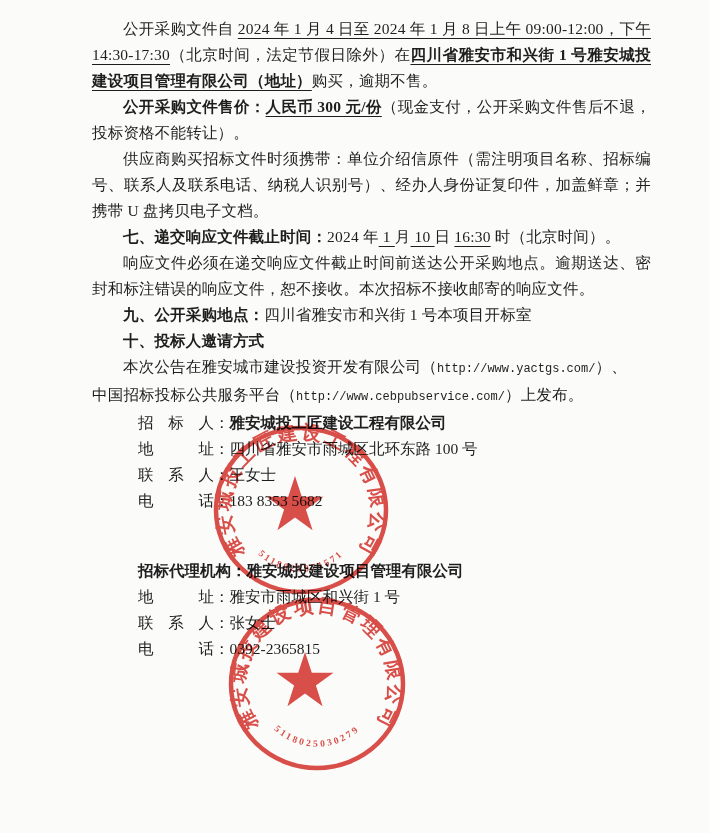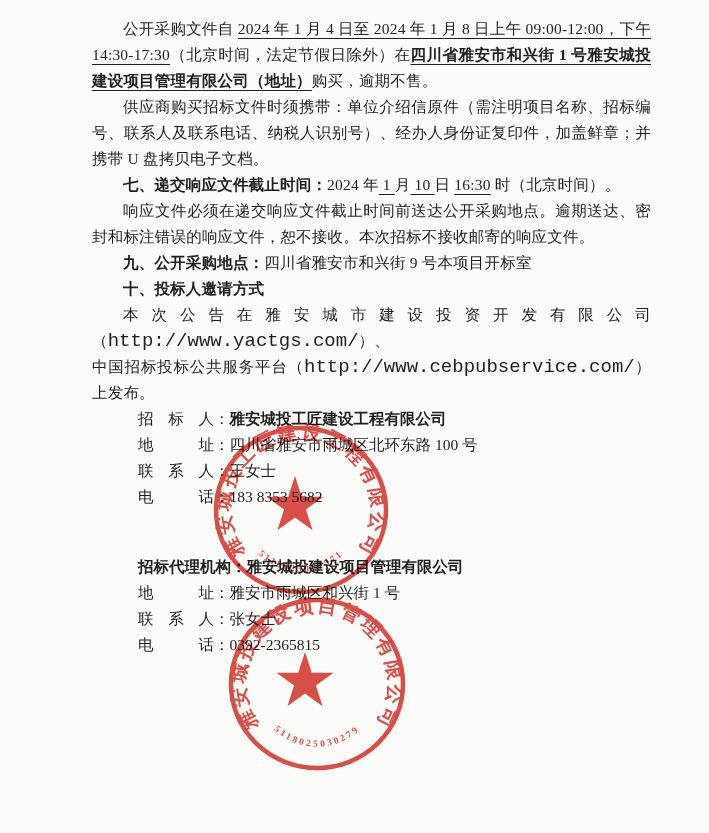--- a/index.html
+++ b/index.html
@@ -6,35 +6,34 @@
   body{
     width:709px;height:833px;
     background:#fbfbfa;
     font-family:"Liberation Serif","DejaVu Serif",serif;
     color:#1e1e1e;
     position:relative;
     overflow:hidden;
   }
   .page{
     position:absolute;inset:0;
-    padding:16px 58px 0 72px;
+    padding:16px 58px 0 92px;
     box-sizing:border-box;
-    margin-left:20px;
   }
   .para{
     margin:0;
     font-size:15.5px;
     line-height:26px;
     letter-spacing:0.2px;
     text-align:justify;
   }
   .indent{text-indent:31px;}
   .b{font-weight:bold;}
   .u{text-decoration:underline;text-underline-offset:4px;text-decoration-thickness:1px;}
-  .mono{font-family:"Liberation Mono","DejaVu Sans Mono",monospace;font-size:19px;letter-spacing:0;}
+  .mono{font-family:"Liberation Mono","DejaVu Sans Mono",monospace;font-size:12px;letter-spacing:0;}
   .contact-line{
     margin:0;font-size:15.5px;line-height:26px;
     padding-left:46px;
   }
   .clabel{
     display:inline-flex;width:76px;justify-content:space-between;
     vertical-align:bottom;
   }
   .gap-block{height:26px;}
   .stamp{
@@ -44,30 +43,31 @@
   }
   .stamp text{font-family:"Liberation Serif","DejaVu Serif",serif;}
 </style>
 </head>
 <body>
 
 <div class="page">
 
   <p class="para indent"><span>公开采购文件自 </span><span class="u">2024 年 1 月 4 日至 2024 年 1 月 8 日上午 09:00-12:00，下午 14:30-17:30</span><span>（北京时间，法定节假日除外）在</span><span class="b u">四川省雅安市和兴街 1 号雅安城投建设项目管理有限公司（地址）</span><span>购买，逾期不售。</span></p>
 
+  <p class="para indent"><span class="b">公开采购文件售价：</span><span class="b u">人民币 300 元/份</span><span>（现金支付，公开采购文件售后不退，投标资格不能转让）。</span></p>
 
 
   <p class="para indent"><span>供应商购买招标文件时须携带：单位介绍信原件（需注明项目名称、招标编号、联系人及联系电话、纳税人识别号）、经办人身份证复印件，加盖鲜章；并携带 U 盘拷贝电子文档。</span></p>
 
   <p class="para indent"><span class="b">七、递交响应文件截止时间：</span><span>2024 年</span><span class="u"> 1 </span><span>月</span><span class="u"> 10  </span><span>日 </span><span class="u">16:30</span><span> 时（北京时间）。</span></p>
 
   <p class="para indent"><span>响应文件必须在递交响应文件截止时间前送达公开采购地点。逾期送达、密封和标注错误的响应文件，恕不接收。本次招标不接收邮寄的响应文件。</span></p>
 
 
-  <p class="para indent"><span class="b">九、公开采购地点：</span><span>四川省雅安市和兴街 9 号本项目开标室</span></p>
+  <p class="para indent"><span class="b">九、公开采购地点：</span><span>四川省雅安市和兴街 1 号本项目开标室</span></p>
 
   <p class="para indent"><span class="b">十、投标人邀请方式</span></p>
 
   <p class="para indent"><span>本次公告在雅安城市建设投资开发有限公司（</span><span class="mono">http://www.yactgs.com/</span><span>）、</span></p>
 
   <p class="para"><span>中国招标投标公共服务平台（</span><span class="mono">http://www.cebpubservice.com/</span><span>）上发布。</span></p>
 
 
   <div>
     <p class="contact-line"><span class="clabel">

